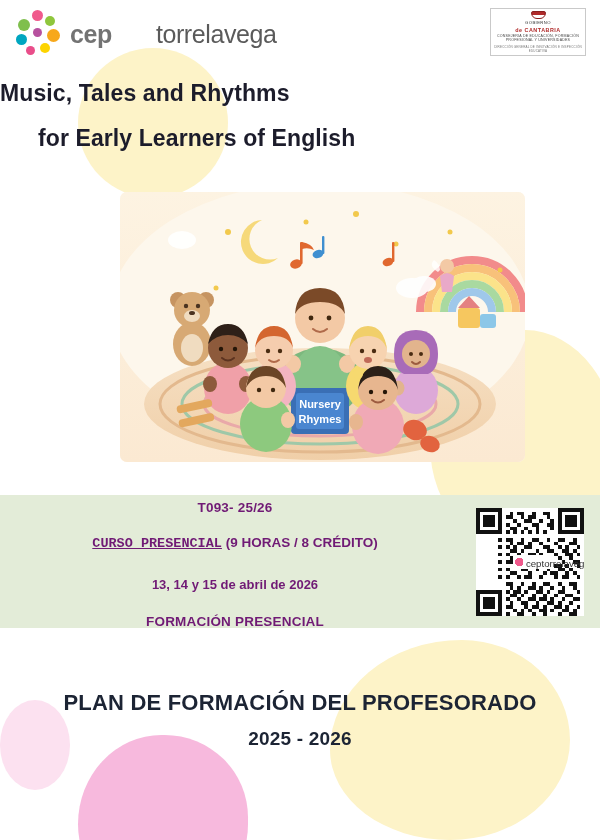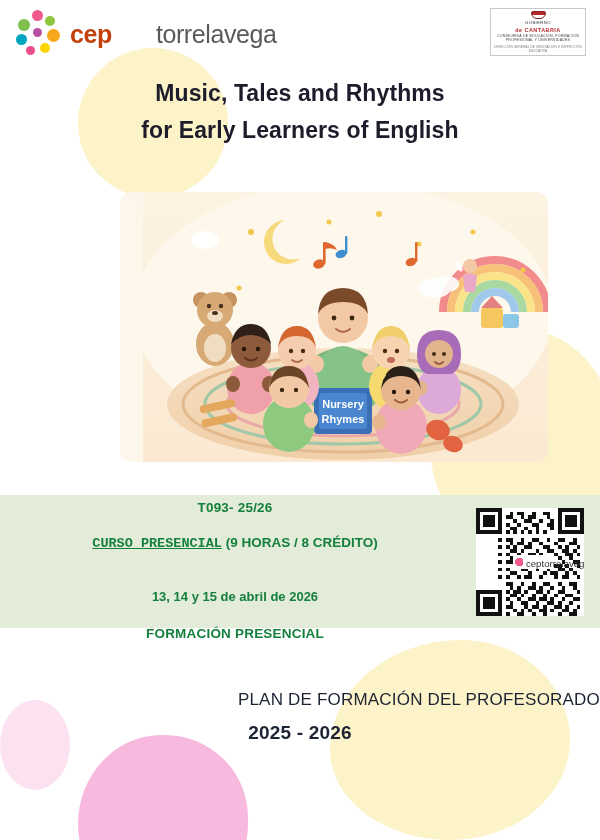--- a/index.html
+++ b/index.html
@@ -111,21 +111,21 @@
   .d5 { width: 9px;  height: 9px;  background: #e94e8a; left: 12px; top: 36px; }
   .d6 { width: 11px; height: 11px; background: #00a6c0; left: 2px;  top: 24px; }
   .d7 { width: 12px; height: 12px; background: #7fbf4d; left: 4px;  top: 9px; }
   .d8 { width: 9px;  height: 9px;  background: #b7519f; left: 19px; top: 18px; }
   .logo-text {
     font-size: 25px;
     letter-spacing: -0.4px;
     white-space: nowrap;
   }
   .logo-text .cep {
-    color: #c2410c;
+    color: #737373;
     font-weight: 700;
   }
   .logo-text .torrelavega {
     color: #5a5a5a;
     font-weight: 400;
     padding-left: 44px;
   }
 
   .gov-logo {
     position: absolute;
@@ -178,77 +178,76 @@
     letter-spacing: 0.2px;
     margin-top: 1px;
   }
 
   
   .title-block {
     position: absolute;
     left: 0;
     top: 82px;
     width: 600px;
-    text-align: center;
     z-index: 3;
   }
   .title-line {
     font-size: 23px;
     font-weight: 700;
     color: #1c1c2b;
     line-height: 1.0;
     letter-spacing: 0.1px;
   }
   .title-line.second {
-    margin-top: 14px;
+    margin-top: 22px;
+    padding-left: 38px;
   }
 
   
   .illo {
     position: absolute;
     left: 120px;
     top: 192px;
     width: 405px;
     height: 270px;
-    border-radius: 12px;
+    border-radius: 7px;
     overflow: hidden;
     background: #fdf6ea;
     z-index: 3;
-    padding-left: 23px;
   }
   .illo svg { display: block; }
 
   
   .band-text {
     position: absolute;
     left: 0;
     top: 500px;
     width: 470px;
     text-align: center;
     z-index: 4;
-    color: #15803d;
+    color: #701a75;
   }
   .band-code {
     font-size: 13.5px;
     font-weight: 700;
     letter-spacing: 0.2px;
   }
   .band-modality {
     font-size: 13.5px;
     font-weight: 700;
     margin-top: 20px;
   }
   .band-modality .underline {
     text-decoration: underline;
     font-family: Liberation Mono, monospace;
   }
   .band-dates {
     font-size: 13px;
     font-weight: 700;
-    margin-top: 38px;
+    margin-top: 26px;
   }
   .band-type {
     font-size: 13.5px;
     font-weight: 700;
     margin-top: 22px;
     letter-spacing: 0.2px;
   }
 
   
   .qr {
@@ -266,24 +265,23 @@
   .footer {
     position: absolute;
     left: 0;
     top: 690px;
     width: 600px;
     text-align: center;
     z-index: 4;
     color: #1c2434;
   }
   .footer-title {
-    font-size: 17px;
-    font-weight: 400;
+    font-size: 22px;
+    font-weight: 700;
     letter-spacing: 0.2px;
-    text-align: right;
   }
   .footer-years {
     font-size: 19px;
     font-weight: 700;
     margin-top: 12px;
     letter-spacing: 0.2px;
   }
 </style>
 </head>
 <body>

